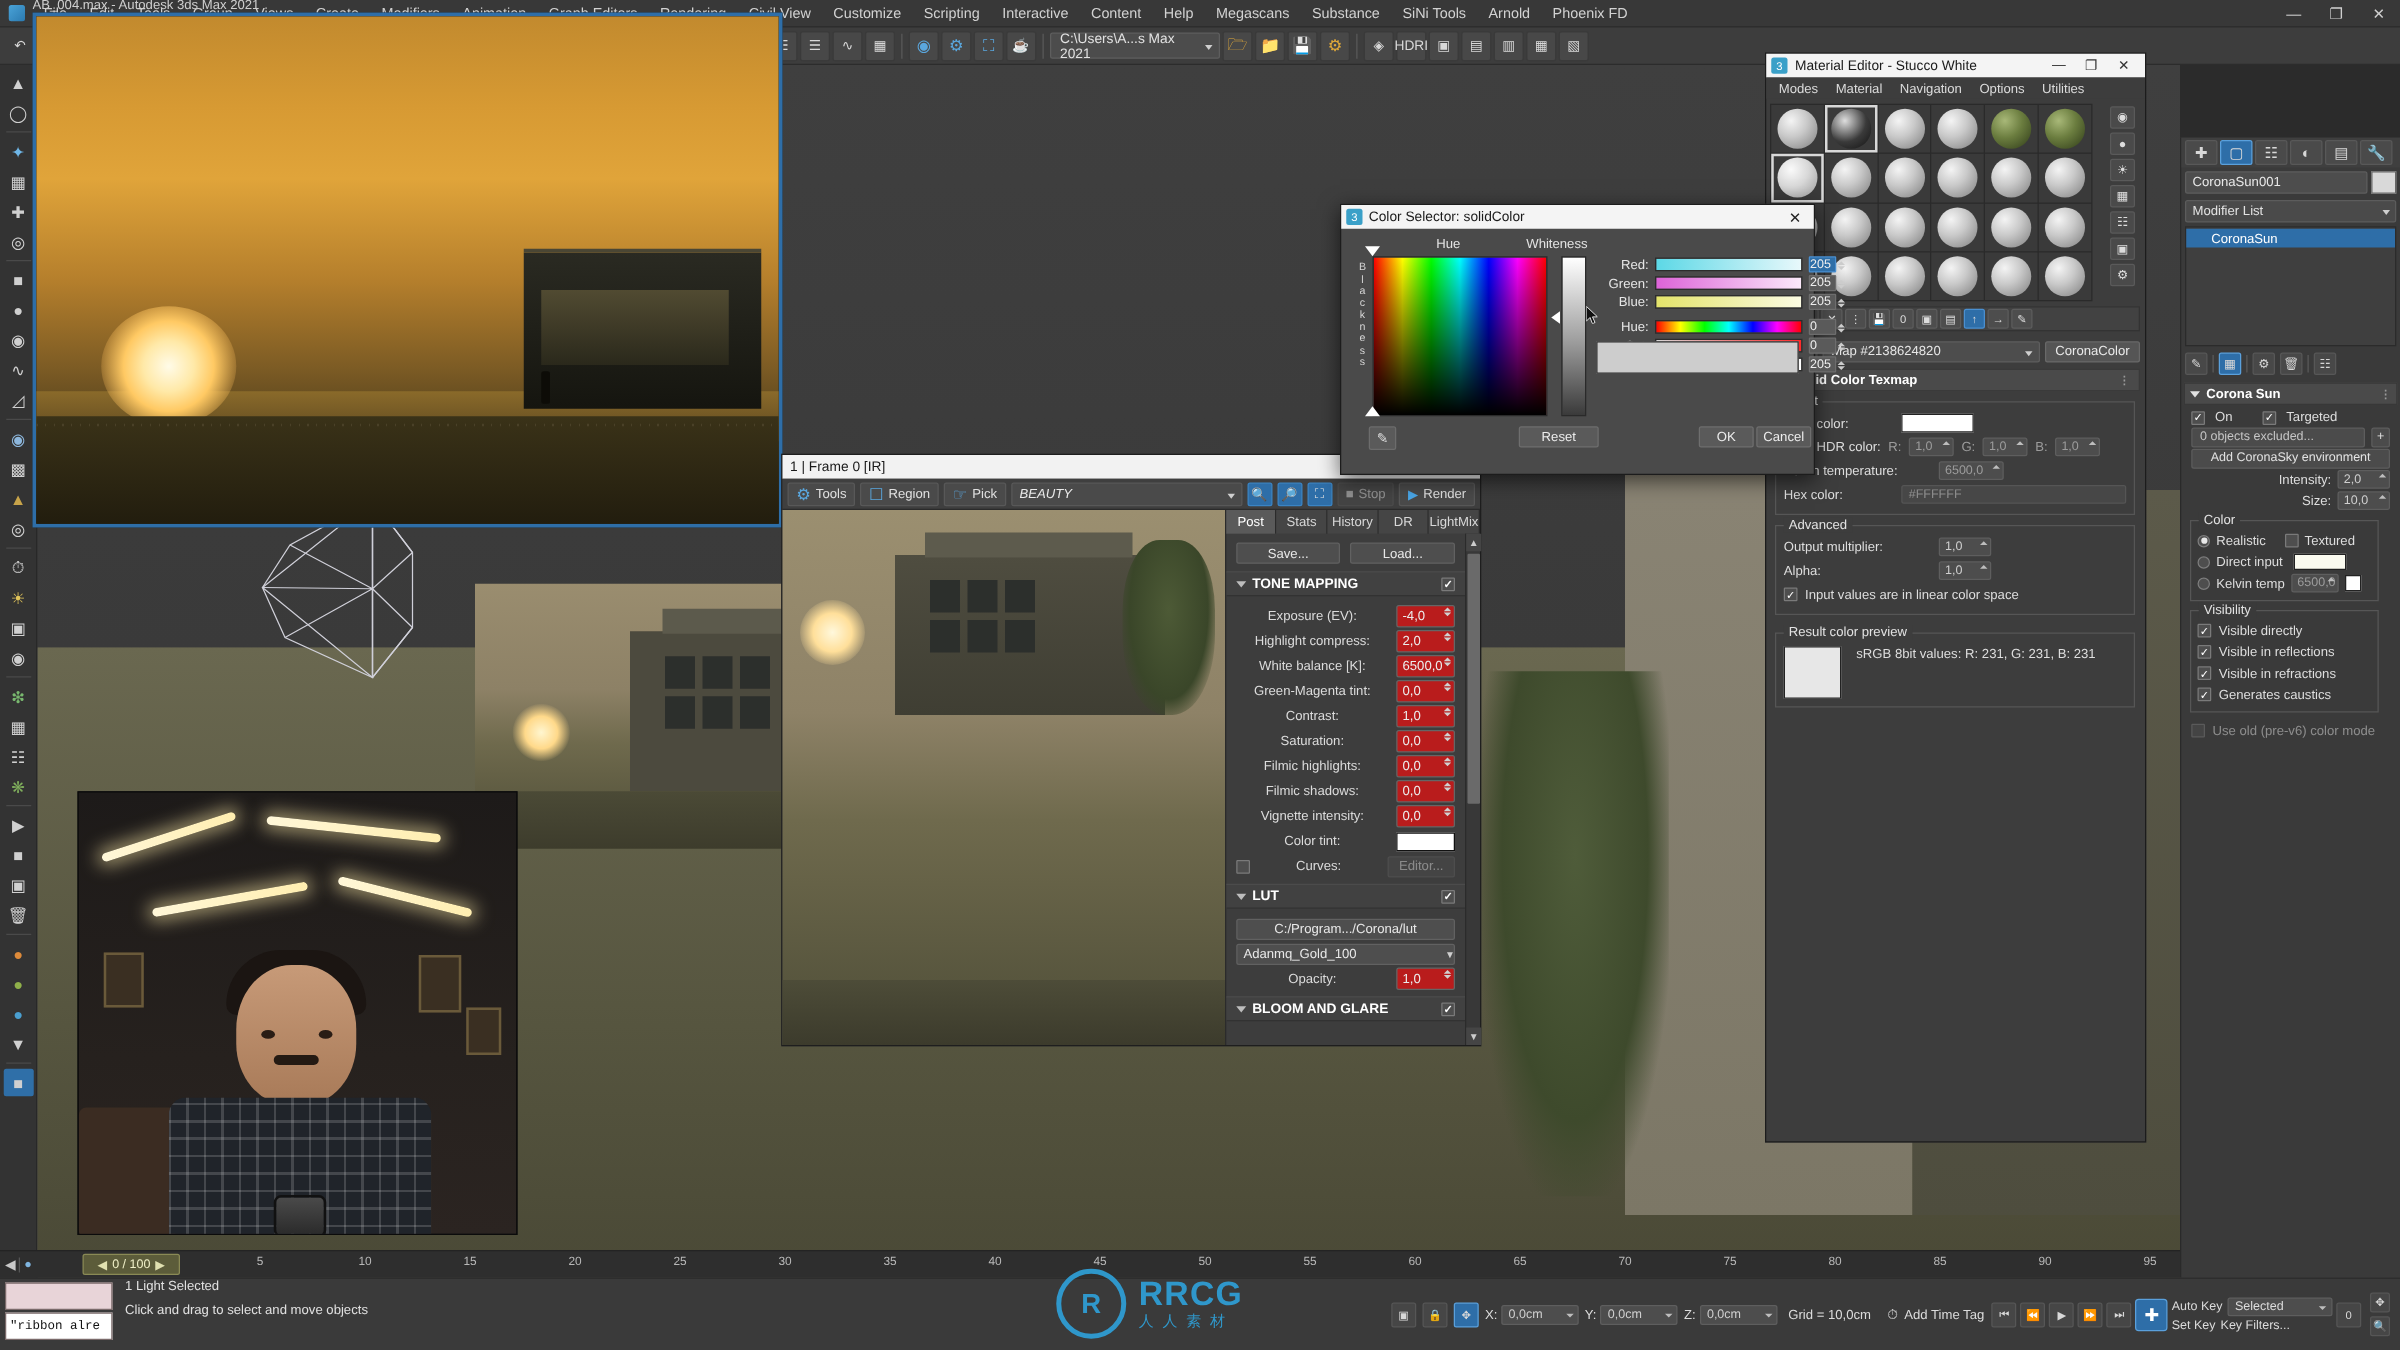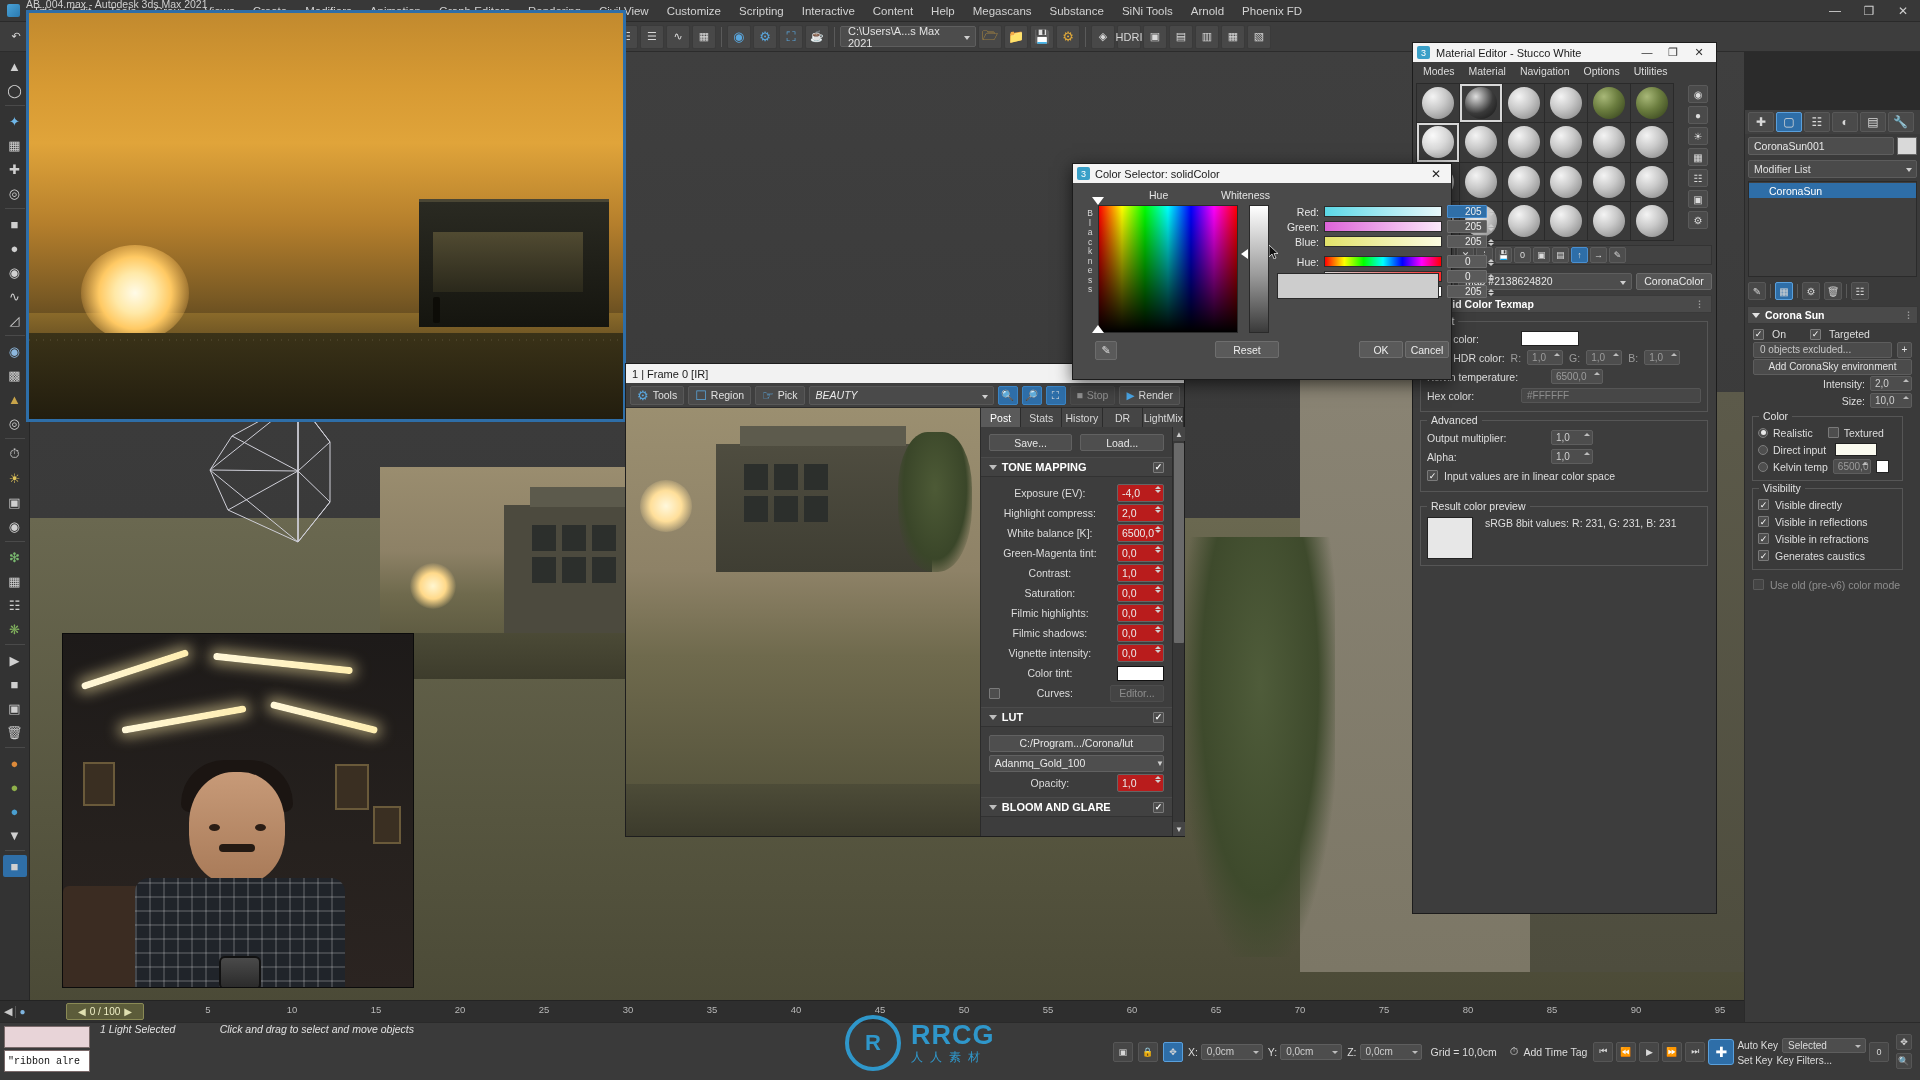--- a/index.html
+++ b/index.html
@@ -297,22 +297,22 @@
   #white-strip {
     position:absolute; left:176px; top:22px; width:20px; height:128px;
     background: linear-gradient(180deg,#ffffff 0%,#9a9a9a 55%,#3a3a3a 100%);
     border:1px solid #2a2a2a;
   }
   .tri-marker { position:absolute; width:0;height:0;border-left:6px solid transparent;border-right:6px solid transparent;border-top:8px solid #ffffff; }
   .tri-left   { position:absolute; width:0;height:0;border-top:5px solid transparent;border-bottom:5px solid transparent;border-right:7px solid #ffffff; }
   .cs-lab { width:42px; text-align:right; font-size:10.5px; color:#e6e6e6; }
   .cs-bar { width:118px; height:11px; border:1px solid #2c2c2c; }
   .cs-num {
-    width:40px;height:13px;background:#5a5a5a;border:1px solid #6d6d6d;border-radius:1px;
-    font-size:10px;color:#eee;display:flex;align-items:center;padding-left:17px;position:relative;
+    width:22px;height:13px;background:#5a5a5a;border:1px solid #6d6d6d;border-radius:1px;
+    font-size:10px;color:#eee;display:flex;align-items:center;padding-left:0;position:relative;
   }
   .cs-num.sel { background:#2f6fa8; border-color:#4a8fd0; }
   .cs-spin{position:absolute;right:-9px;top:0;width:8px;height:13px;display:flex;flex-direction:column;justify-content:center;gap:1px;align-items:center;}
   .cs-spin i{display:block;width:0;height:0;border-left:3px solid transparent;border-right:3px solid transparent;}
   .cs-spin i.up{border-bottom:3px solid #ccc;} .cs-spin i.dn{border-top:3px solid #ccc;}
   #cs-preview { position:absolute; left:204px; top:90px; width:162px; height:26px; background:#cdcdcd; border:1px solid #2a2a2a; }
   .cs-btn {
     height:17px; background:#5a5a5a; border:1px solid #6e6e6e; border-radius:2px;
     display:flex;align-items:center;justify-content:center; font-size:10.5px; color:#ededed;
   }
@@ -451,21 +451,21 @@
   #statusbar {
     left:0; bottom:0; width:1920px; height:58px; background:#3a3a3a; border-top:1px solid #2a2a2a;
     display:flex; align-items:stretch;
   }
   #sb-listener {
     width: 86px; margin: 3px 4px; display:flex;flex-direction:column;gap:2px;
   }
   #sb-listener .pink{height:22px;background:#e8d4d8;border:1px solid #7a6a6a;}
   #sb-listener .white{height:22px;background:#fff;border:1px solid #7a6a6a;color:#111;font-size:10px;
     font-family:"Liberation Mono",monospace;display:flex;align-items:center;padding-left:3px;overflow:hidden;white-space:nowrap;}
-  #sb-texts{width:320px;display:flex;flex-direction:row;justify-content:space-between;gap:7px;padding-left:6px;font-style:italic;}
+  #sb-texts{width:320px;display:flex;flex-direction:column;justify-content:flex-start;gap:7px;padding-left:6px;}
   #sb-texts div{font-size:10.5px;color:#e0e0e0;}
   #sb-coords{display:flex;align-items:center;gap:5px;margin-left:auto;padding-right:6px;}
   .coord{display:flex;align-items:center;gap:3px;font-size:10.5px;color:#dcdcdc;}
   .coordf{width:62px;height:16px;background:#4d4d4d;border:1px solid #5e5e5e;border-radius:2px;
     display:flex;align-items:center;padding-left:5px;font-size:10px;color:#cfcfcf;position:relative;}
   .coordf:after{content:"";position:absolute;right:3px;top:6px;border-left:3px solid transparent;border-right:3px solid transparent;border-top:3px solid #bdbdbd;}
   #sb-anim{display:flex;align-items:center;gap:3px;padding-right:8px;}
   .ab{width:20px;height:20px;background:#464646;border:1px solid #565656;border-radius:2px;
       display:flex;align-items:center;justify-content:center;font-size:9px;color:#d8d8d8;}
   .ab.big{width:26px;height:26px;background:#2e6ea8;border-color:#5aa0dc;font-size:14px;color:#fff;border-radius:3px;}

